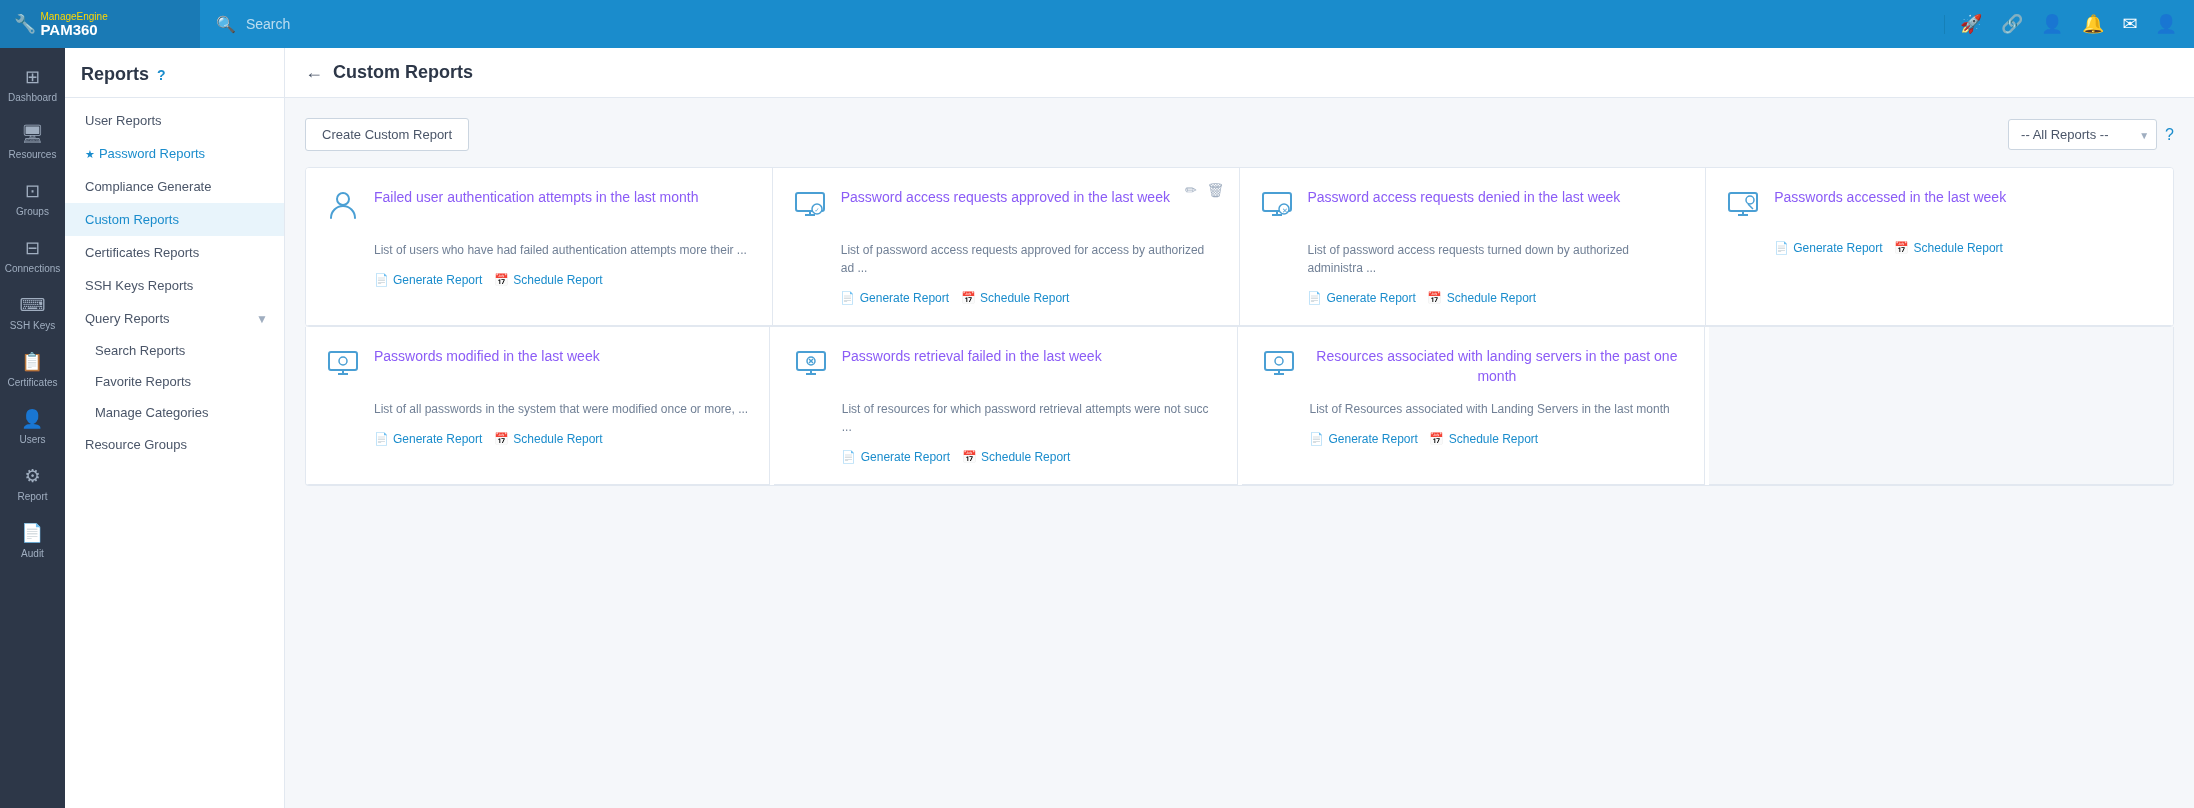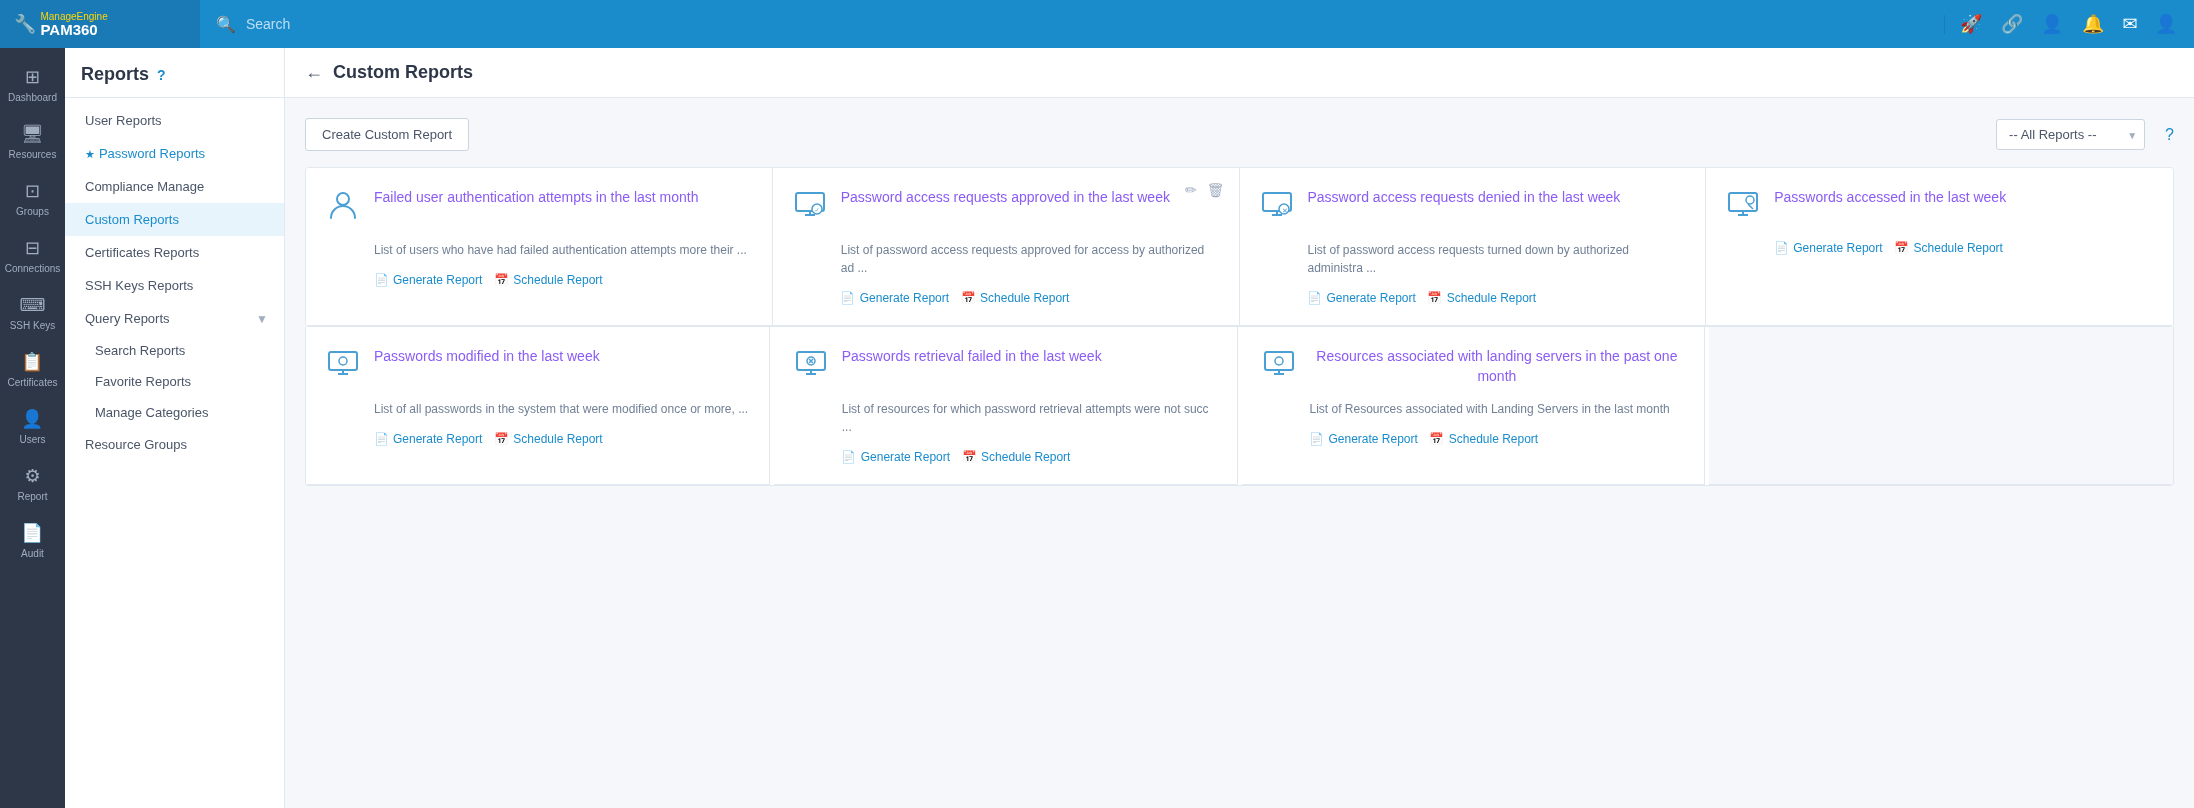--- a/index.html
+++ b/index.html
@@ -71,21 +71,21 @@
     .content-title { font-size: 18px; font-weight: 600; color: #2d3748; }
 
     
     .content-body { flex: 1; overflow-y: auto; padding: 20px; background: #f5f7fa; }
 
     
     .toolbar { display: flex; justify-content: space-between; align-items: center; margin-bottom: 16px; }
     .btn-create {
       background: #fff; border: 1px solid #cbd5e0; padding: 8px 16px; font-size: 13px; color: #4a5568; cursor: pointer; border-radius: 3px;
     }
-    .toolbar-right { display: flex; align-items: center; gap: 20px; justify-content: flex-end; }
+    .toolbar-right { display: flex; align-items: center; gap: 8px; justify-content: flex-end; }
     .select-filter {
       border: 1px solid #cbd5e0; padding: 7px 12px; font-size: 13px; color: #4a5568; background: #fff; border-radius: 3px; cursor: pointer; appearance: none; padding-right: 28px;
     }
     .select-wrapper { position: relative; }
     .select-wrapper::after { content: '▼'; position: absolute; right: 8px; top: 50%; transform: translateY(-50%); font-size: 10px; color: #a0aec0; pointer-events: none; }
     .toolbar-help { color: #1a8ccc; font-size: 16px; cursor: pointer; }
 
     
     .reports-grid { display: grid; grid-template-columns: repeat(4, 1fr); gap: 0; background: #fff; border: 1px solid #e2e8f0; border-radius: 4px; overflow: hidden; }
     .report-card {
@@ -179,21 +179,21 @@
       <span class="sidebar-title-help">?</span>
     </div>
     <div class="sidebar-section">
       <div class="sidebar-item">
         <span>User Reports</span>
       </div>
       <div class="sidebar-item has-star">
         <span><span class="sidebar-star">★</span>Password Reports</span>
       </div>
       <div class="sidebar-item">
-        <span>Compliance Manage</span>
+        <span>Compliance Generate</span>
       </div>
       <div class="sidebar-item active">
         <span>Custom Reports</span>
       </div>
       <div class="sidebar-item">
         <span>Certificates Reports</span>
       </div>
       <div class="sidebar-item">
         <span>SSH Keys Reports</span>
       </div>

